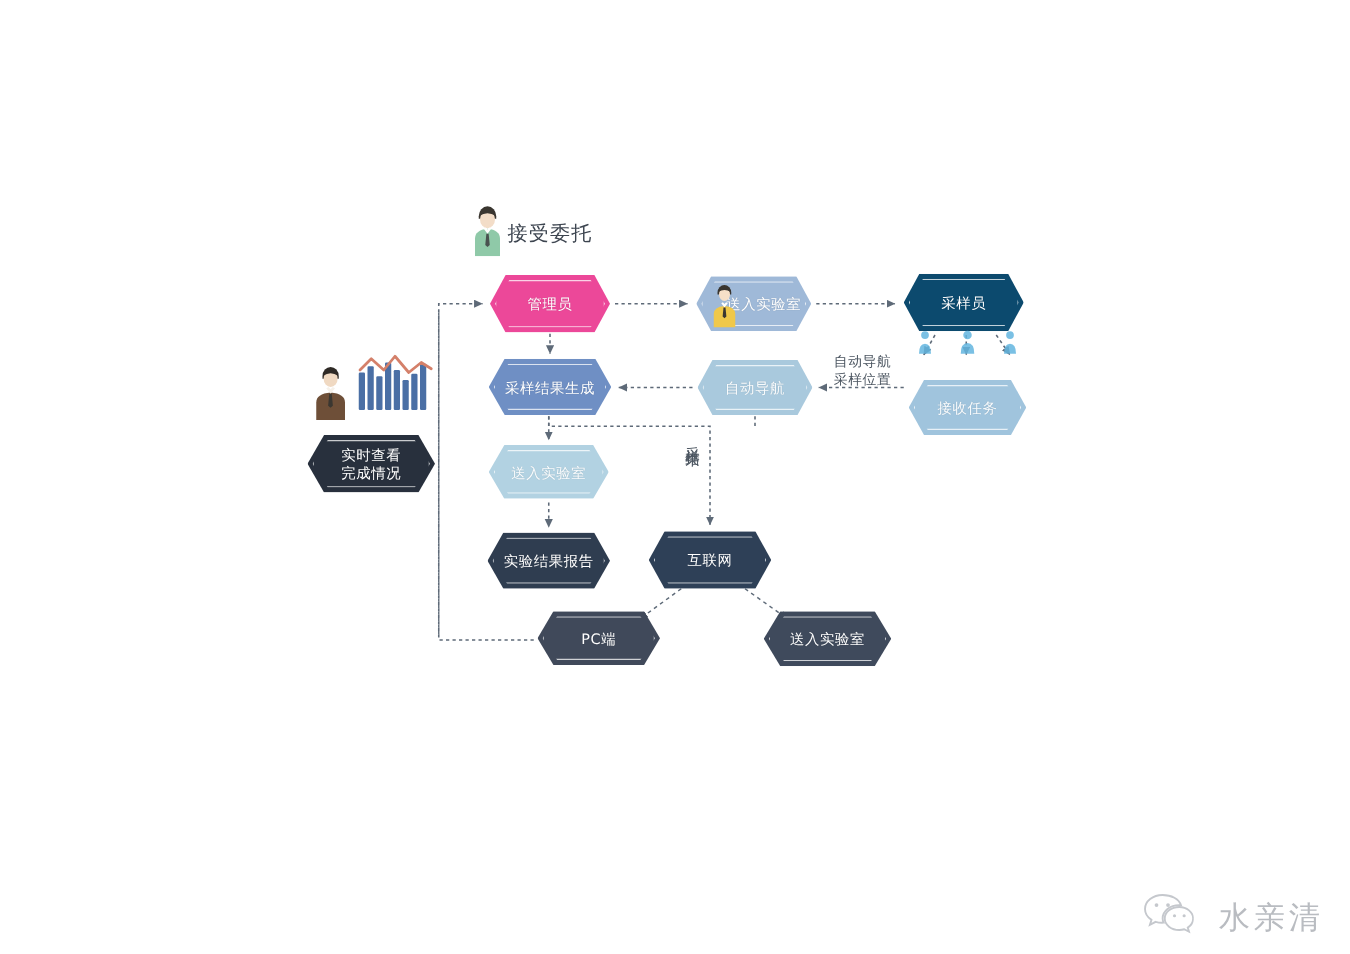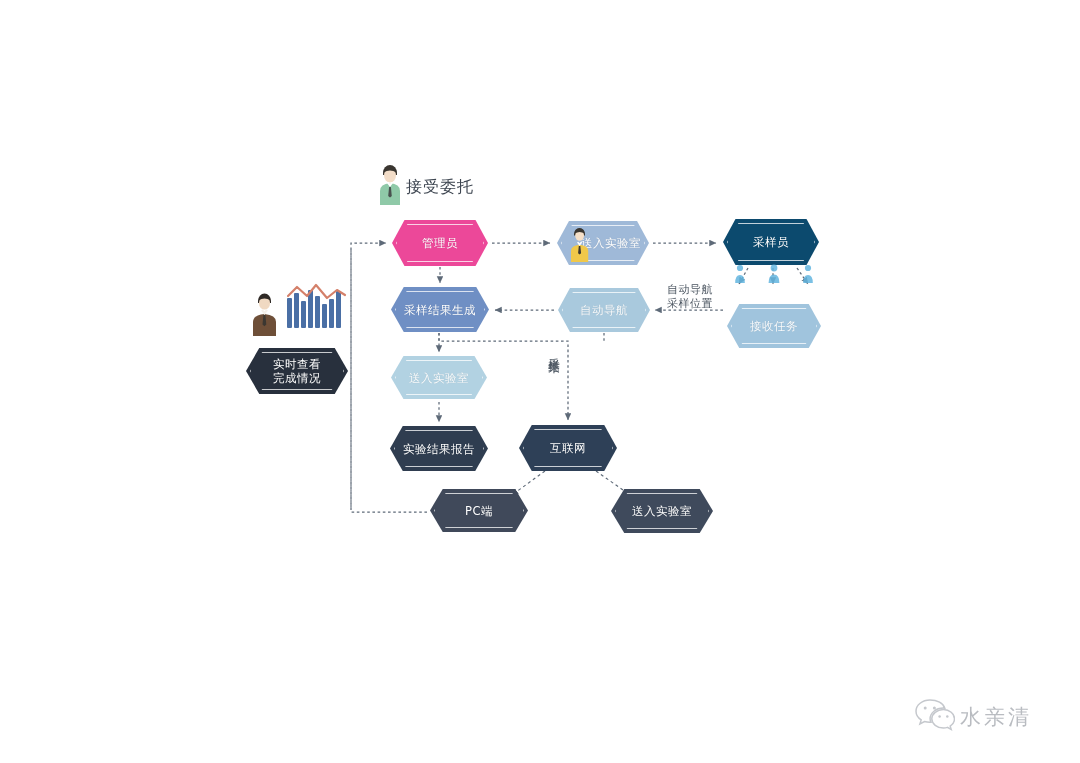--- a/index.html
+++ b/index.html
@@ -83,24 +83,25 @@
   }
 
   
   .person { position: absolute; }
 
   
   #watermark {
     position: absolute;
     display: flex;
     align-items: center;
-    gap: 5px;
+    gap: 20px;
     color: #b9bcc1;
-    font-size: 21px;
+    font-size: 25px;
     letter-spacing: 3px;
+    margin-top: 16px;
   }
 </style>
 </head>
 <body>
 
 <div id="canvas">
 
   <svg class="svg-layer" viewBox="0 0 1080 763">
     <defs>
       <marker id="arrow" markerWidth="7" markerHeight="7" refX="5.4" refY="2.6" orient="auto" markerUnits="strokeWidth">

